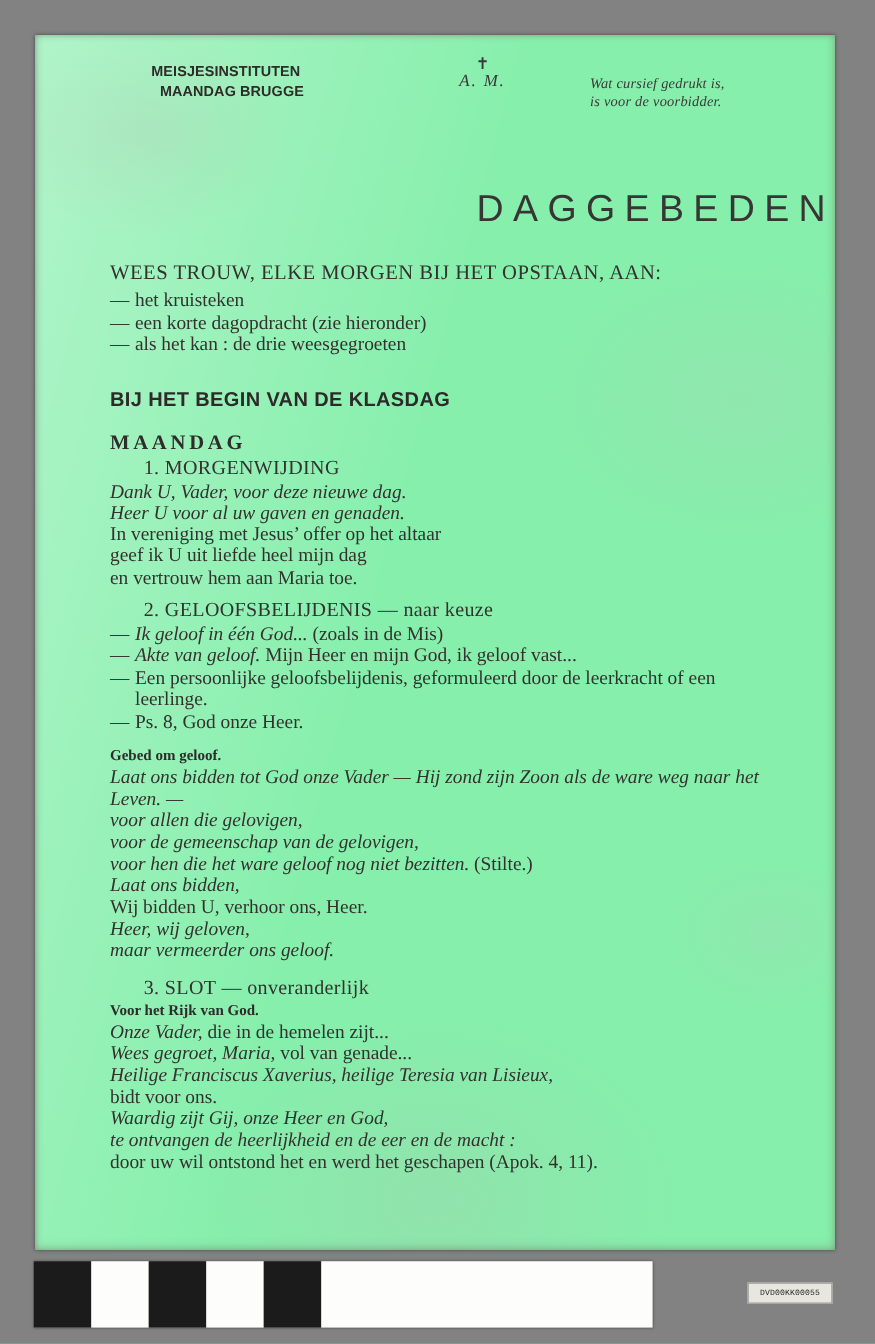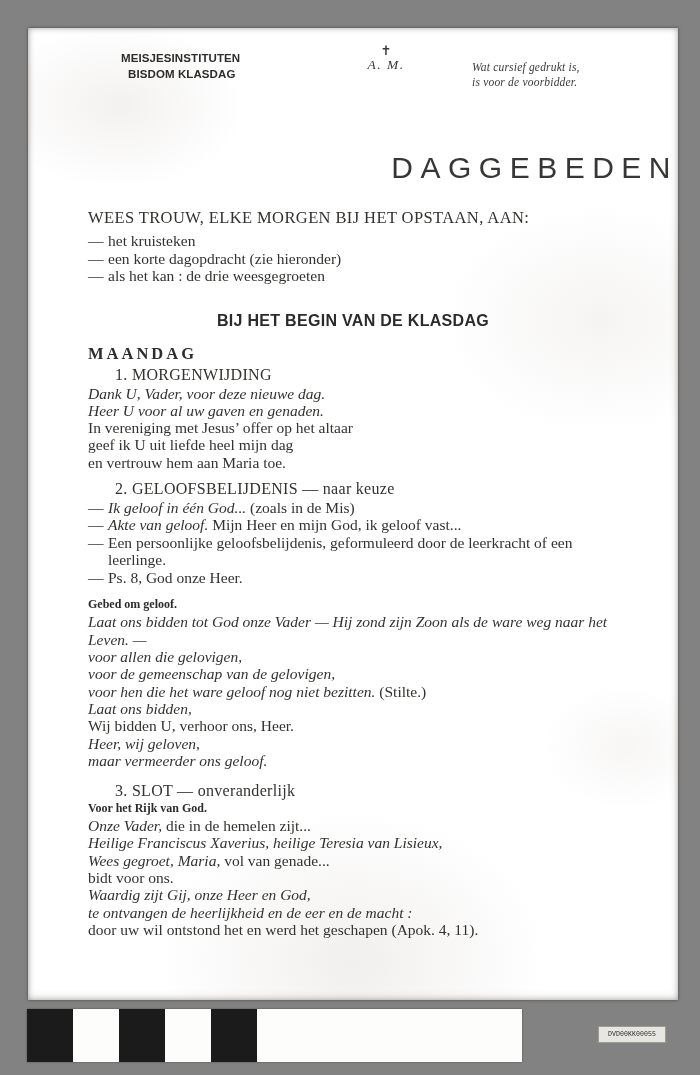--- a/index.html
+++ b/index.html
@@ -15,24 +15,23 @@
     position: relative;
   }
 
   
   .scan-sheet {
     position: absolute;
     left: 28px;
     top: 28px;
     width: 640px;
     height: 972px;
-    background: #ffffff;
+    background: #86efac;
     box-shadow: 0 0 3px rgba(0,0,0,0.45);
     overflow: hidden;
-    padding-left: 10px;
   }
   
   .paper-grain {
     position: absolute;
     inset: 0;
     pointer-events: none;
     background:
       radial-gradient(ellipse 180px 120px at 14% 8%, rgba(190,178,172,0.18), rgba(0,0,0,0) 70%),
       radial-gradient(ellipse 220px 160px at 88% 30%, rgba(196,186,180,0.16), rgba(0,0,0,0) 72%),
       radial-gradient(ellipse 260px 200px at 50% 96%, rgba(188,176,170,0.20), rgba(0,0,0,0) 75%),
@@ -154,21 +153,20 @@
   }
   .dash-list li .dash-mark {
     position: absolute;
     left: 0;
     top: 0;
     font-size: 15.5px;
     color: #34322f;
   }
 
   .section-heading {
-    text-align: center;
     font-family: "Liberation Sans", sans-serif;
     font-weight: bold;
     font-size: 16px;
     letter-spacing: 0.3px;
     color: #2d2b29;
     margin-top: 27px;
     margin-bottom: 14px;
   }
 
   .day-heading {
@@ -260,21 +258,21 @@
 <body>
 
 <div class="scan-sheet">
   <div class="paper-grain"></div>
 
   <div class="page-content">
 
     <div class="masthead">
       <div class="institute-block">
         <div class="line-1">MEISJESINSTITUTEN</div>
-        <div class="line-2">BISDOM KLASDAG</div>
+        <div class="line-2">MAANDAG BRUGGE</div>
       </div>
 
       <div class="am-block">
         <span class="am-cross">✝</span>
         <span class="am-text">A. M.</span>
       </div>
 
       <div class="italic-note">
         <div>Wat cursief gedrukt is,</div>
         <div>is voor de voorbidder.</div>
@@ -327,22 +325,22 @@
           <div class="ln"><span class="it">Heer, wij geloven,</span></div>
           <div class="ln"><span class="it">maar vermeerder ons geloof.</span></div>
         </div>
 
       <div class="gap-md"></div>
 
       <div class="numbered-heading">3. SLOT — onveranderlijk</div>
       <div class="bold-rubric" style="margin-top:1px">Voor het Rijk van God.</div>
       <div class="prayer-block" id="section-3-lines">
           <div class="ln"><span class="it">Onze Vader,</span><span class="ro"> die in de hemelen zijt...</span></div>
+          <div class="ln"><span class="it">Wees gegroet, Maria,</span><span class="ro"> vol van genade...</span></div>
           <div class="ln"><span class="it">Heilige Franciscus Xaverius, heilige Teresia van Lisieux,</span></div>
-          <div class="ln"><span class="it">Wees gegroet, Maria,</span><span class="ro"> vol van genade...</span></div>
           <div class="ln"><span class="ro">bidt voor ons.</span></div>
           <div class="ln"><span class="it">Waardig zijt Gij, onze Heer en God,</span></div>
           <div class="ln"><span class="it">te ontvangen de heerlijkheid en de eer en de macht :</span></div>
           <div class="ln"><span class="ro">door uw wil ontstond het en werd het geschapen (Apok. 4, 11).</span></div>
         </div>
 
     </div>
   </div>
 
   <div class="edge-shade"></div>

